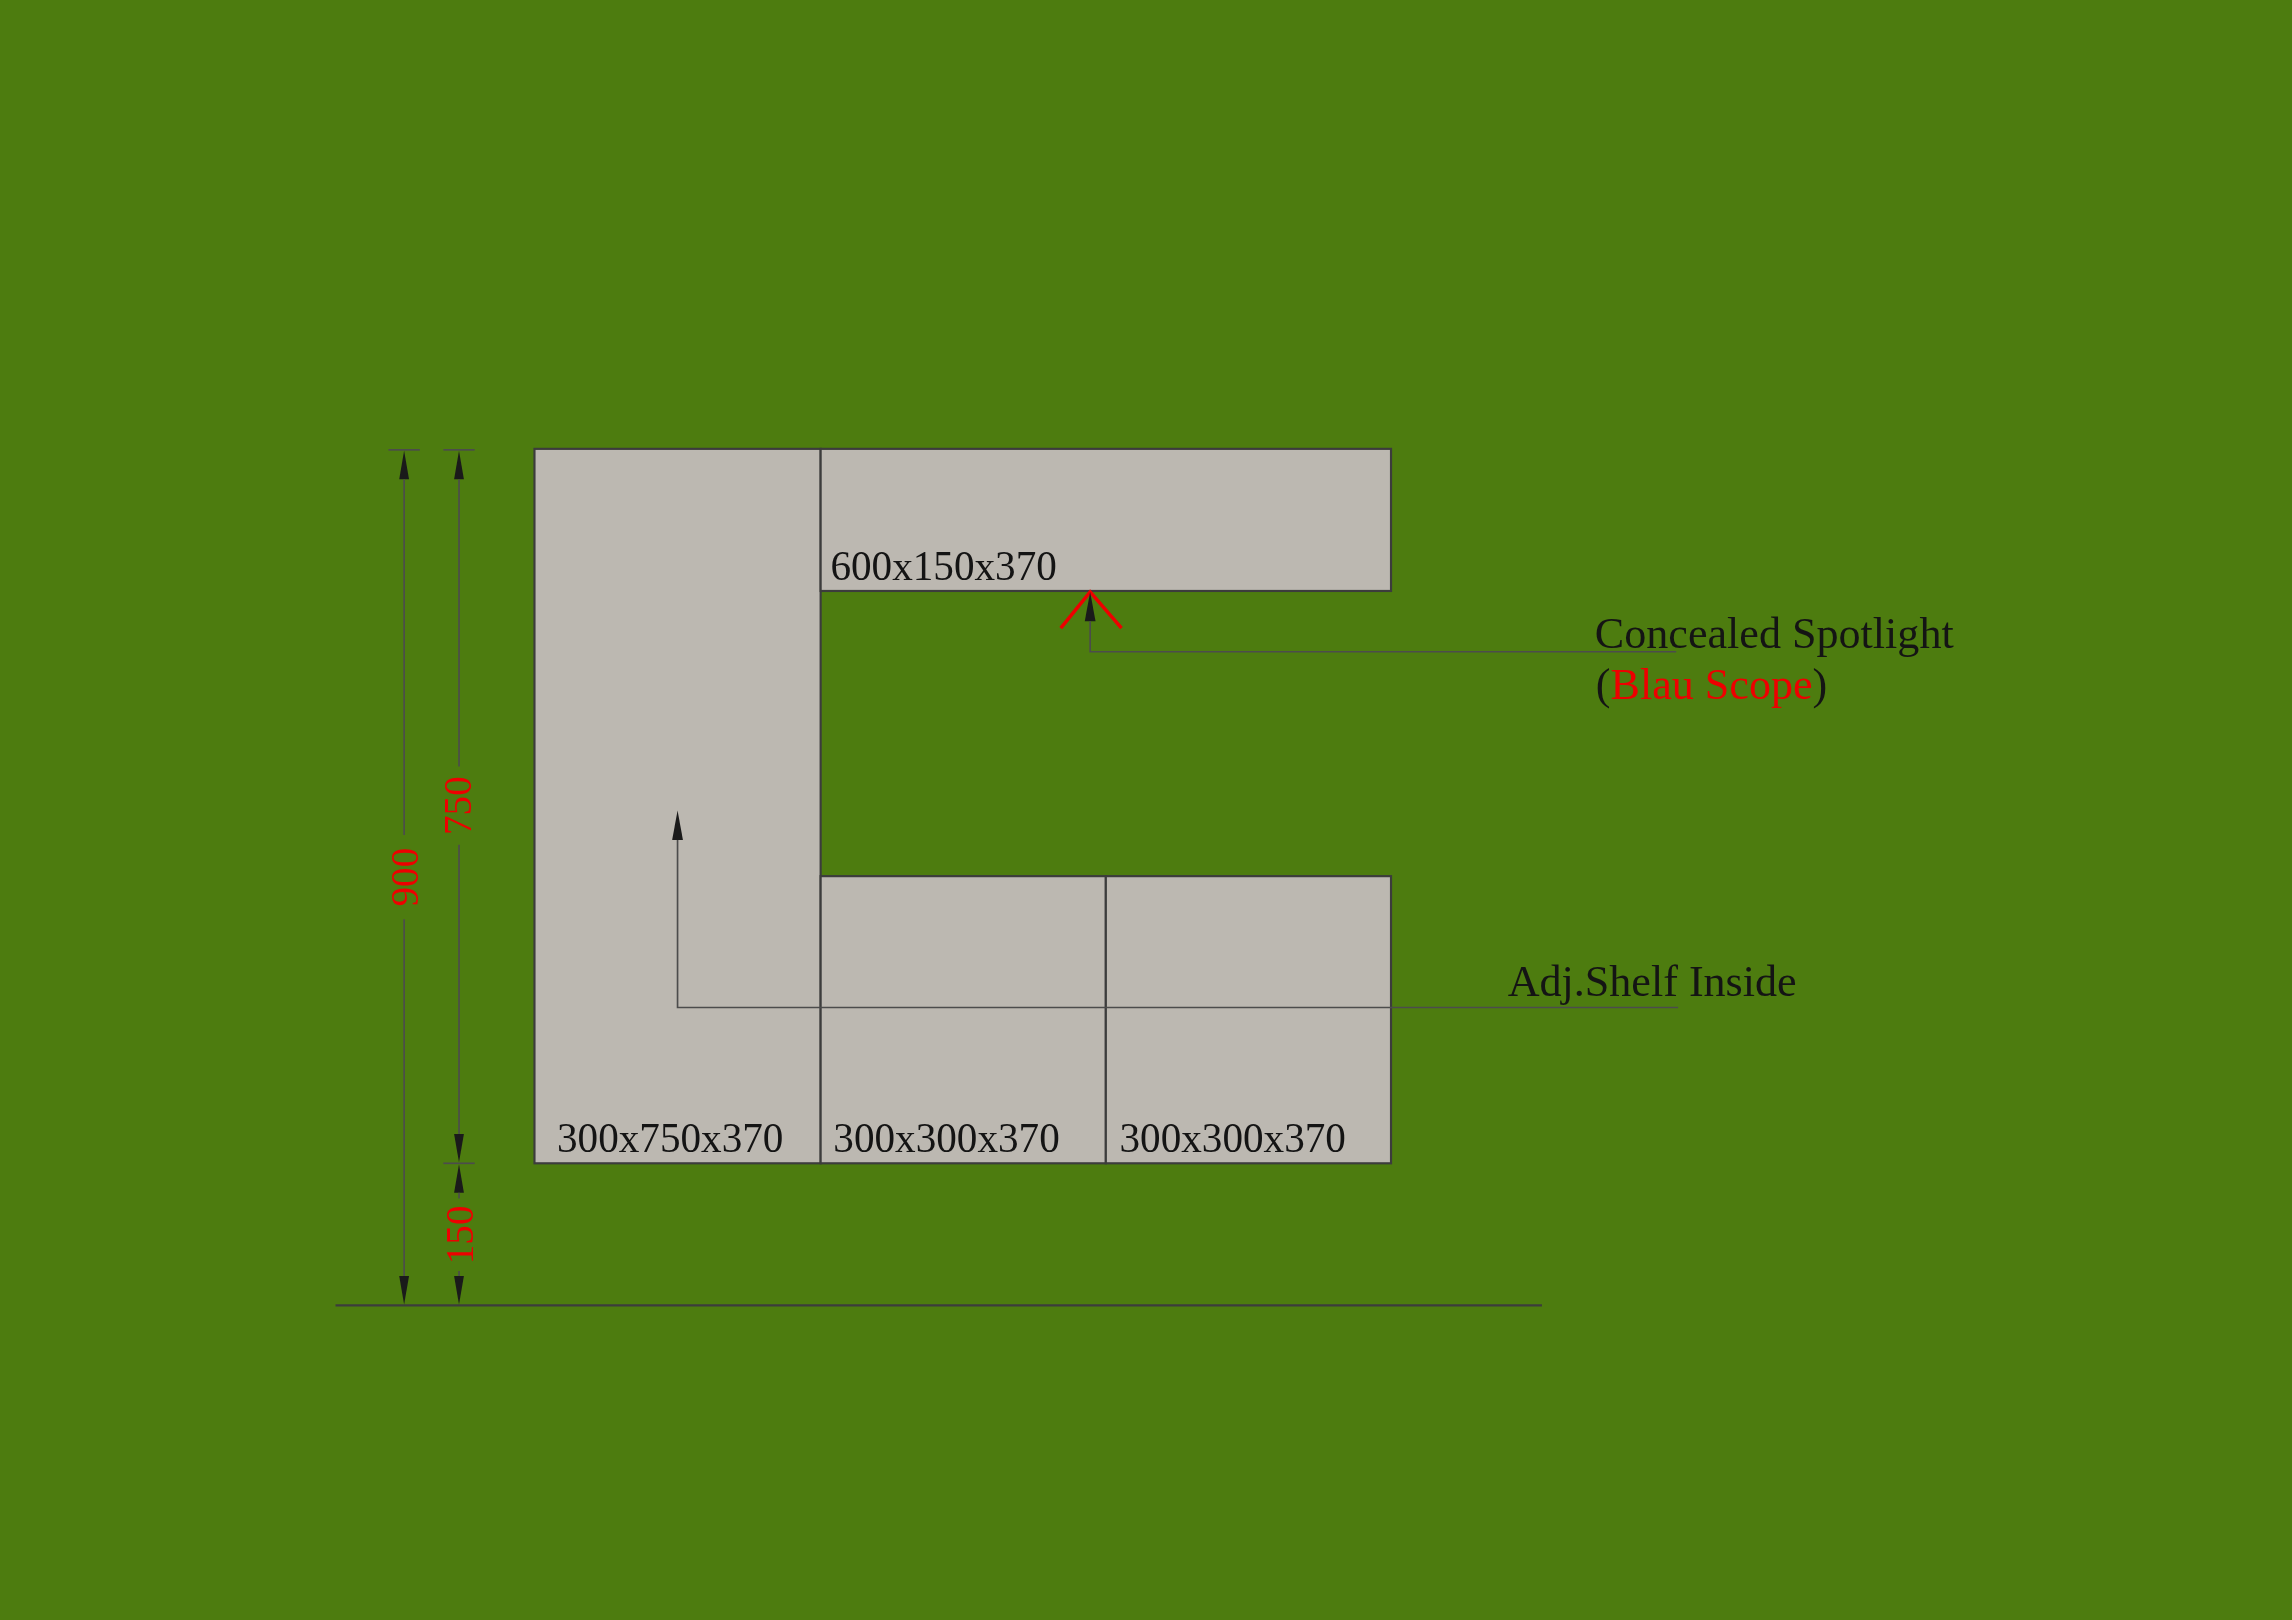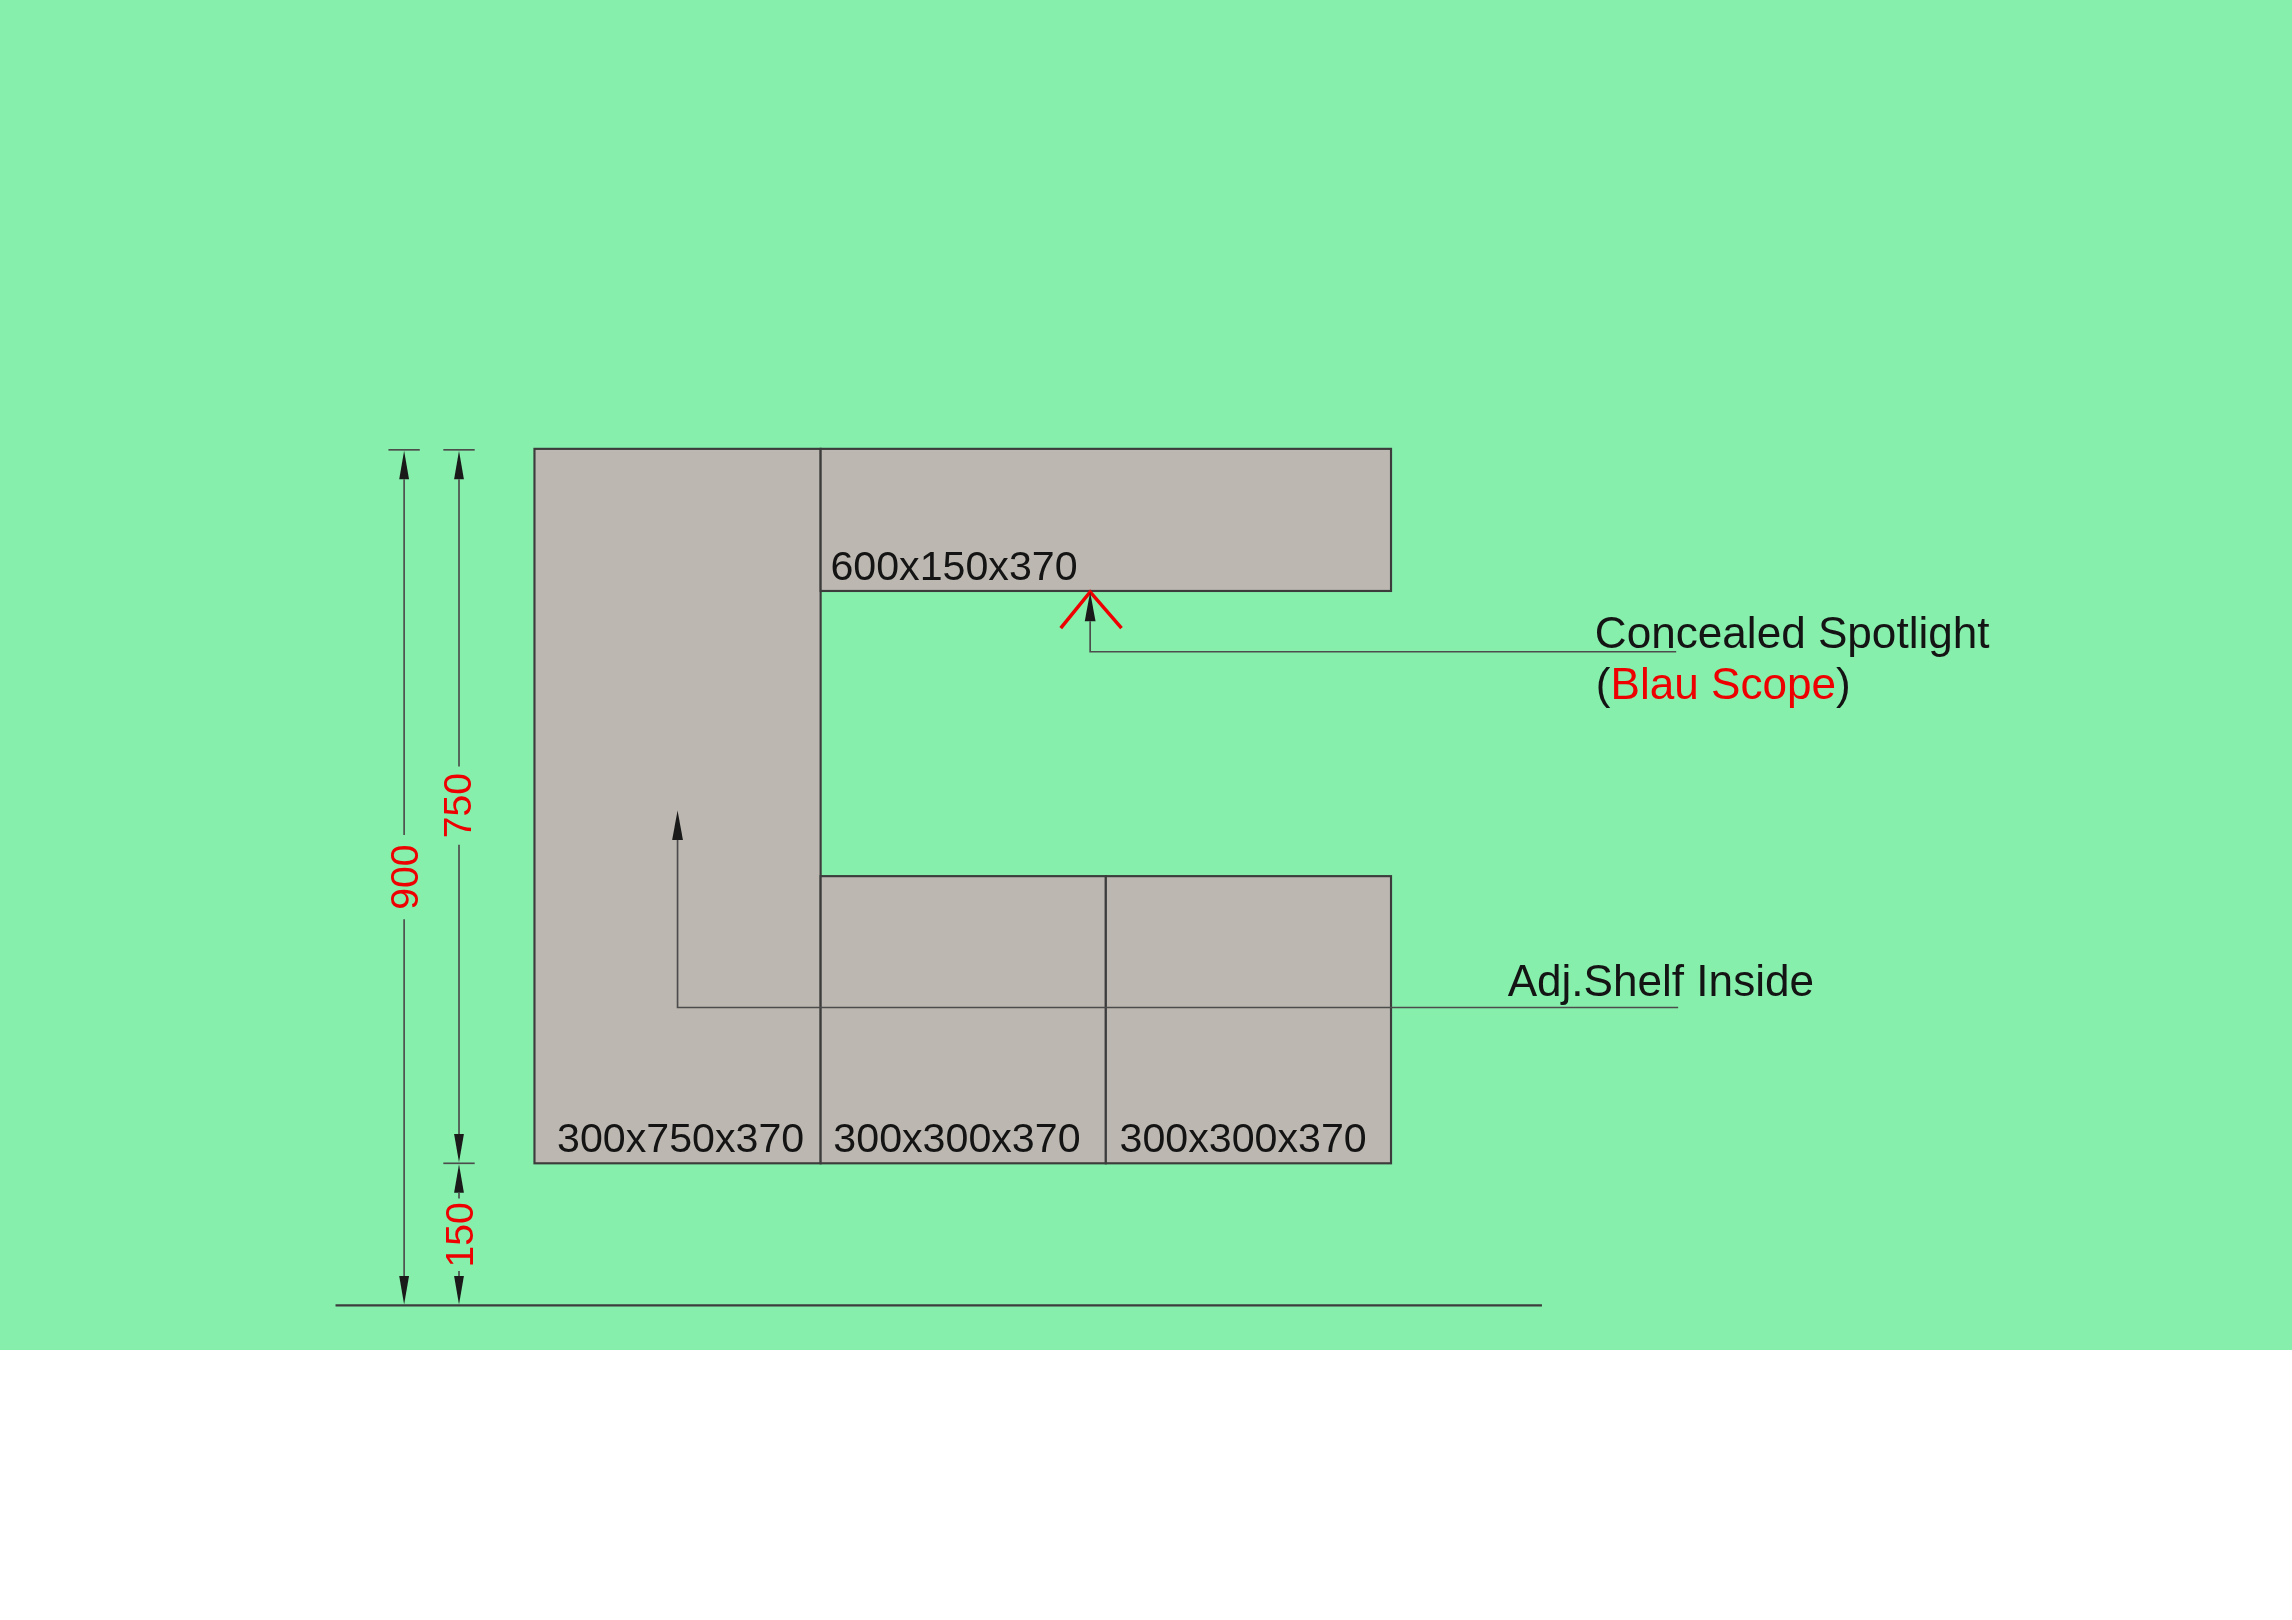--- a/index.html
+++ b/index.html
@@ -1,17 +1,17 @@
 <!DOCTYPE html>
 <html><head>
 <meta charset="utf-8">
 <style>
   html,body{margin:0;padding:0;background:#ffffff;}
-  .canvas{position:relative;width:2293px;height:1350px;background:#86efac;overflow:hidden;
-          font-family:Liberation Sans, sans-serif;}
+  .canvas{position:relative;width:2293px;height:1620px;background:#4d7c0f;overflow:hidden;
+          font-family:Liberation Serif, serif;}
   svg{position:absolute;left:0;top:0;}
   .panel{stroke:#3c3c3c;stroke-width:2.2;}
   .thinline{stroke:#4c4c4c;stroke-width:1.7;fill:none;}
   .floor{stroke:#3c3c3c;stroke-width:2.4;}
   .arrow{fill:#1a1a1a;stroke:none;}
   .beam{stroke-width:3.6;fill:none;}
   .lbl{font-size:42px;fill:#141414;}
   .dimtxt{font-size:40px;text-anchor:middle;}
   .ann{font-size:45px;fill:#141414;}
 </style>

